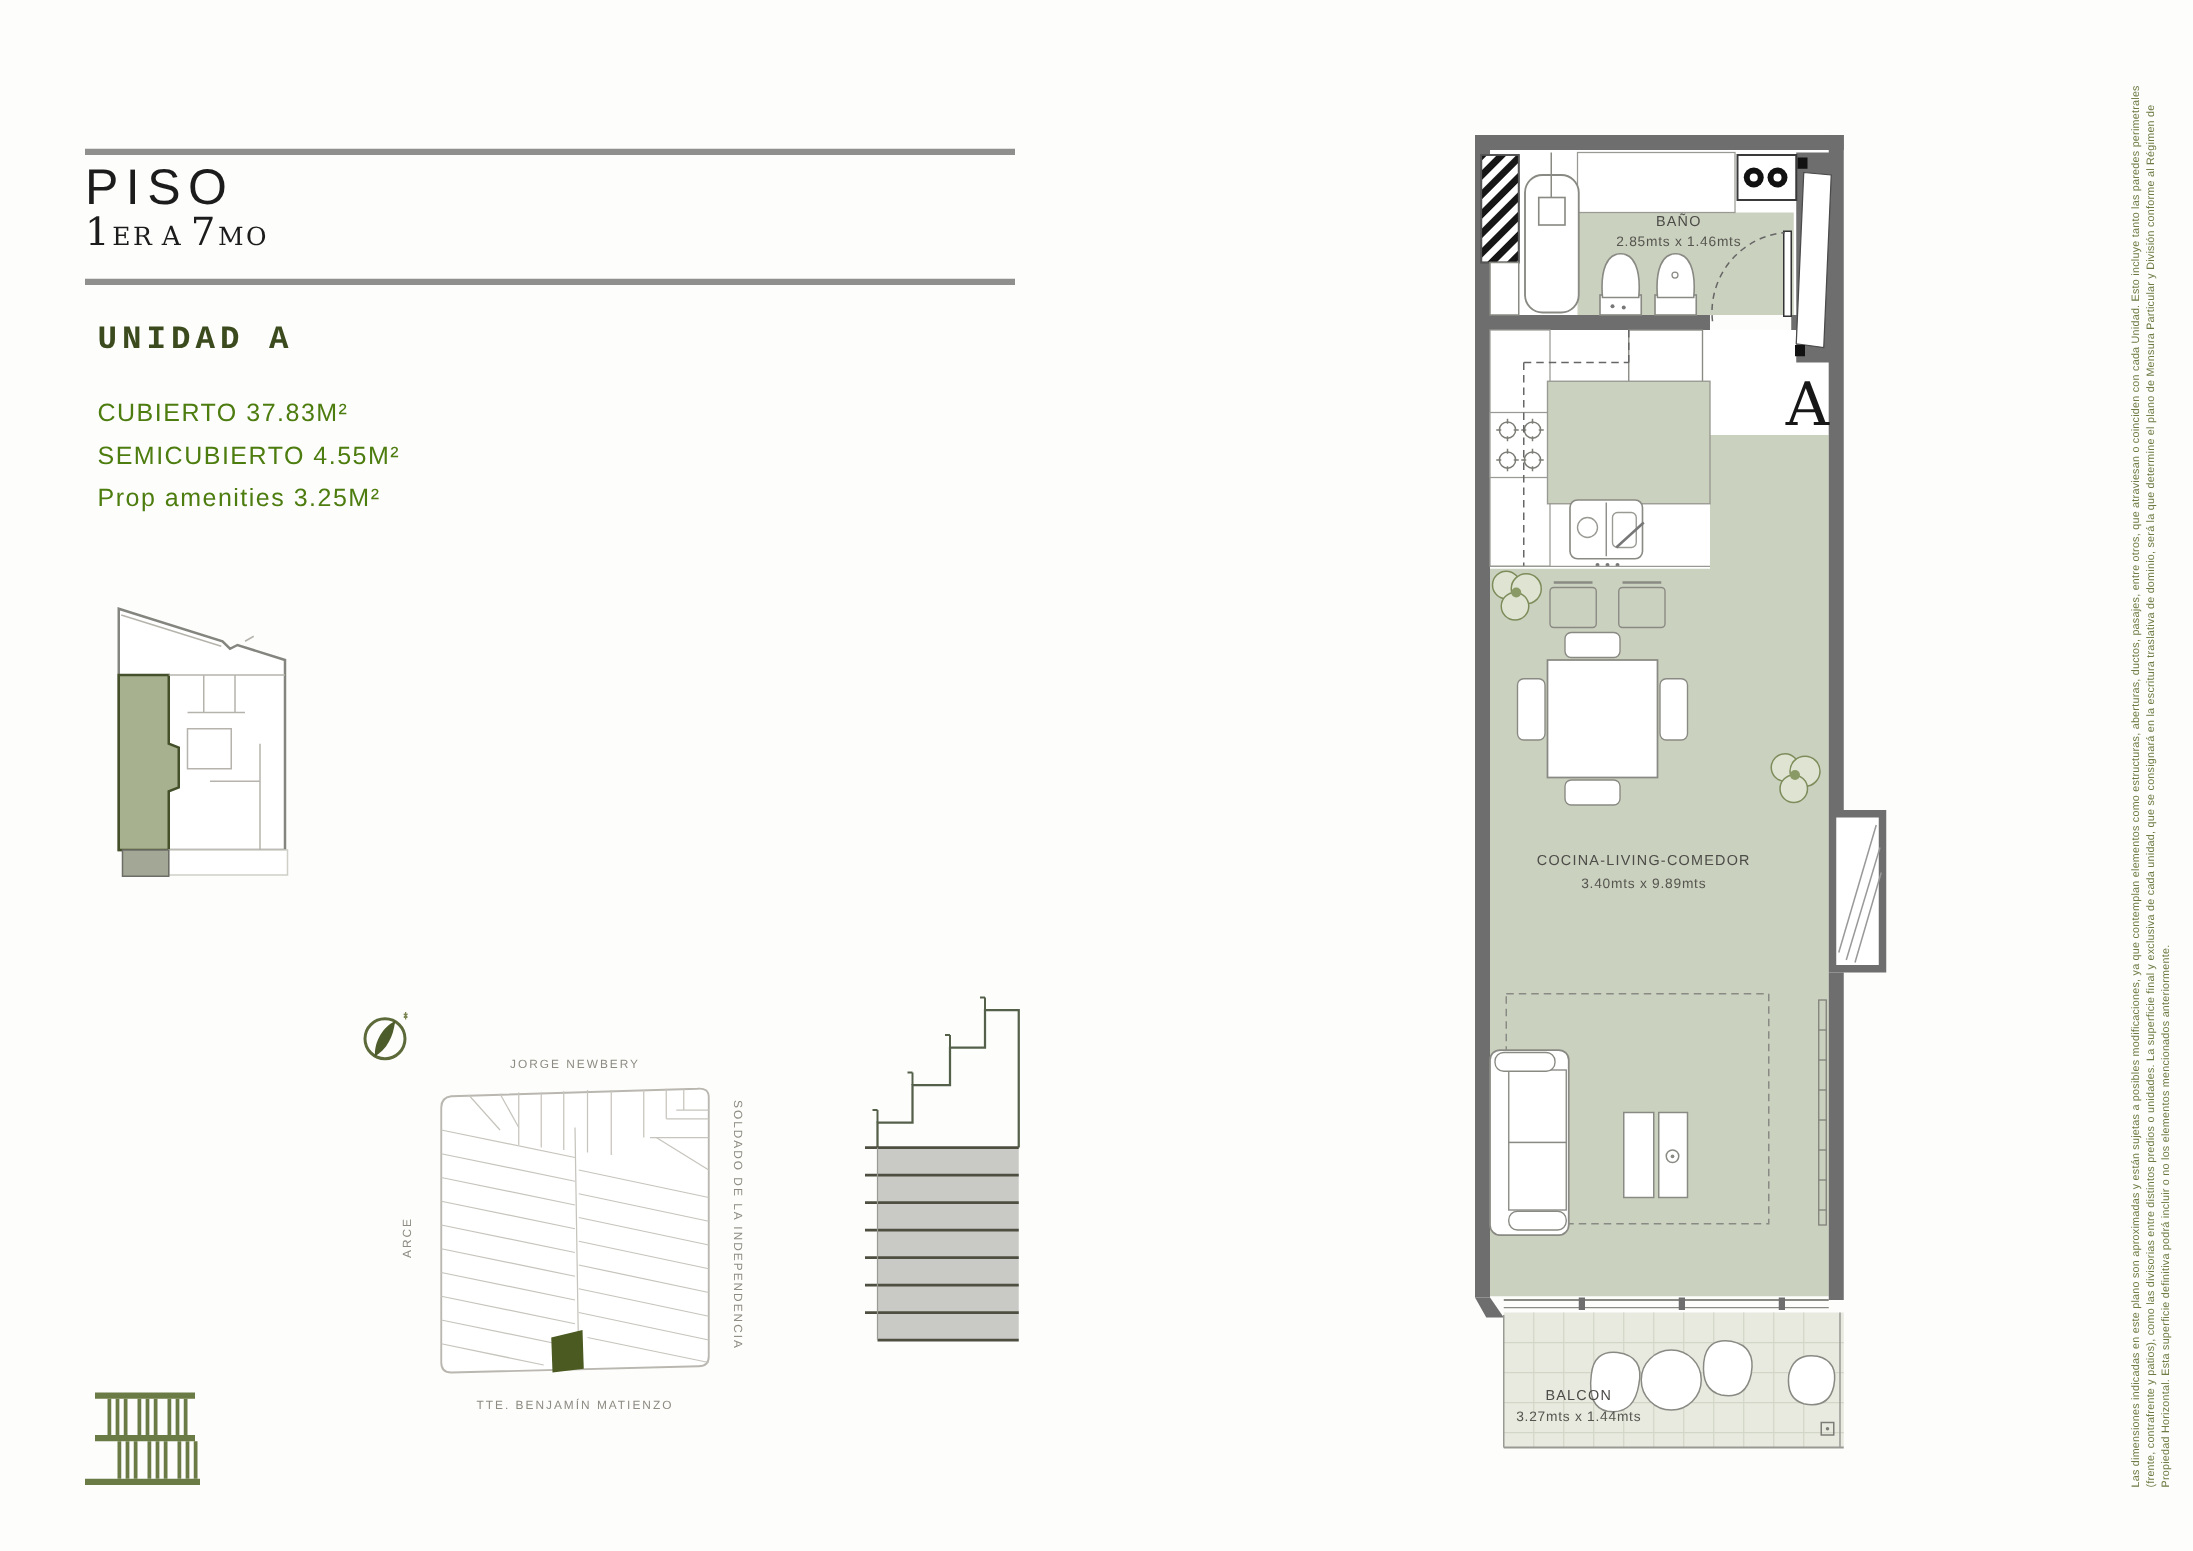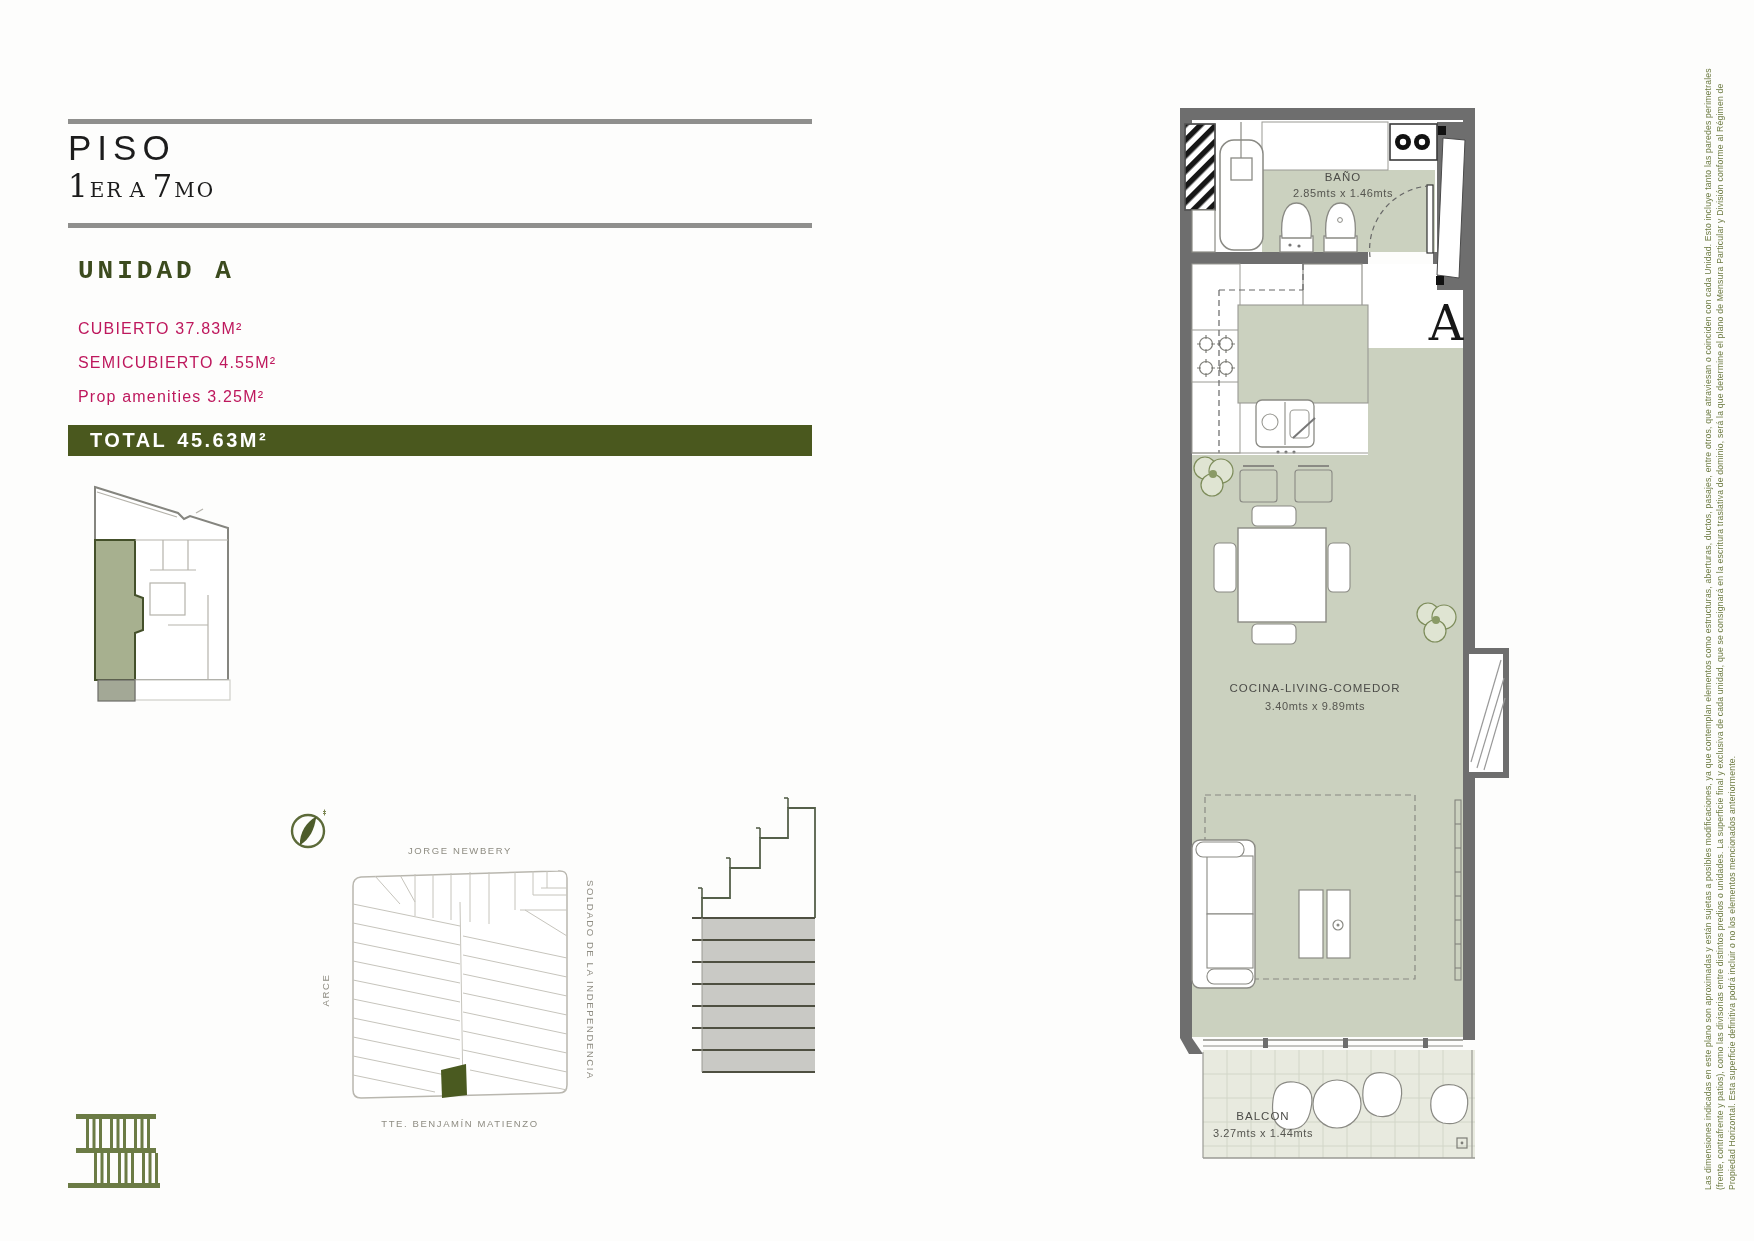--- a/index.html
+++ b/index.html
@@ -6,28 +6,28 @@
   html,body { width:1754px; height:1241px; background:#fdfdfc; overflow:hidden;
     font-family:"Liberation Sans", sans-serif; }
   .abs { position:absolute; }
   #stage { position:relative; width:1754px; height:1241px; background:#fdfdfc; }
 
   
   .title { left:64px; top:34px; font-family:"DejaVu Serif", serif; font-size:53px;
     font-weight:600; letter-spacing:9px; color:#41511f; }
   .rule { left:68px; width:744px; height:5px; background:#8f8f8d; }
   .rule1 { top:119px; } .rule2 { top:223px; }
-  .piso { left:68px; top:128px; font-size:35px; letter-spacing:6px; color:#1c1c1c; font-weight:400; }
+  .piso { left:68px; top:128px; font-size:40px; letter-spacing:6px; color:#1c1c1c; font-weight:400; }
   .floor-range { left:68px; top:168px; font-family:"DejaVu Serif", serif; color:#1c1c1c; letter-spacing:2px; }
   .floor-range .big { font-size:31px; }
   .floor-range .small { font-size:20px; letter-spacing:2px; }
   .floor-range .conj { font-size:21px; padding:0 6px; }
   .unidad { left:78px; top:256px; font-family:Liberation Mono, monospace; font-weight:bold;
     font-size:26px; letter-spacing:4px; color:#3c4b1e; }
-  .area-row { left:78px; font-size:16px; letter-spacing:1.2px; color:#be185d; }
+  .area-row { left:78px; font-size:20px; letter-spacing:1.2px; color:#4d7c0f; }
   .ar0 { top:320px; } .ar1 { top:354px; } .ar2 { top:388px; }
   .total-banner { left:68px; top:425px; width:744px; height:31px; background:#4a581e;
     display:flex; align-items:center; }
   .total-banner span { color:#ffffff; font-weight:bold; font-size:20px;
     letter-spacing:2.5px; margin-left:22px; }
   .total-banner .tv { margin-left:10px; }
 
   
   text { font-family:"Liberation Sans", sans-serif; }
   .lbl { fill:#4c4c48; font-size:11.5px; letter-spacing:1px; }
@@ -57,24 +57,20 @@
   <div class="abs area-row ar0">
     <span>CUBIERTO</span>&nbsp;<span>37.83M²</span>
   </div>
   <div class="abs area-row ar1">
     <span>SEMICUBIERTO</span>&nbsp;<span>4.55M²</span>
   </div>
   <div class="abs area-row ar2">
     <span>Prop amenities</span>&nbsp;<span>3.25M²</span>
   </div>
 
-  <div class="abs total-banner">
-    <span>TOTAL</span>
-    <span class="tv">45.63M²</span>
-  </div>
 
   <svg class="abs" style="left:78px; top:473px;" width="175" height="245" viewBox="0 0 175 245">
     <polygon points="17,14 100,40 106,46 112,43 150,55 150,207 17,207" fill="#ffffff" stroke="#85857f" stroke-width="2"></polygon>
     <line x1="19" y1="19" x2="99" y2="44" stroke="#b5b3ab" stroke-width="1.2"></line>
     <polygon points="17,67 57,67 57,122 65,125 65,157 57,160 57,207 17,207" fill="#a7b08f" stroke="#44502a" stroke-width="2"></polygon>
     <rect x="57" y="207" width="95" height="20" fill="#ffffff" stroke="#cfcfc8" stroke-width="1.2"></rect>
     <rect x="20" y="207" width="37" height="21" fill="#a3a896" stroke="#6d6d68" stroke-width="1.2"></rect>
     <g stroke="#b5b3ab" stroke-width="1.2" fill="none">
       <line x1="57" y1="67" x2="150" y2="67"></line>
       <line x1="85" y1="67" x2="85" y2="97"></line>

